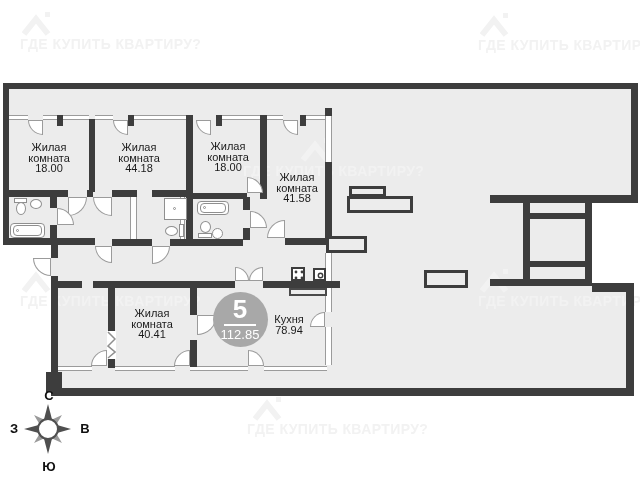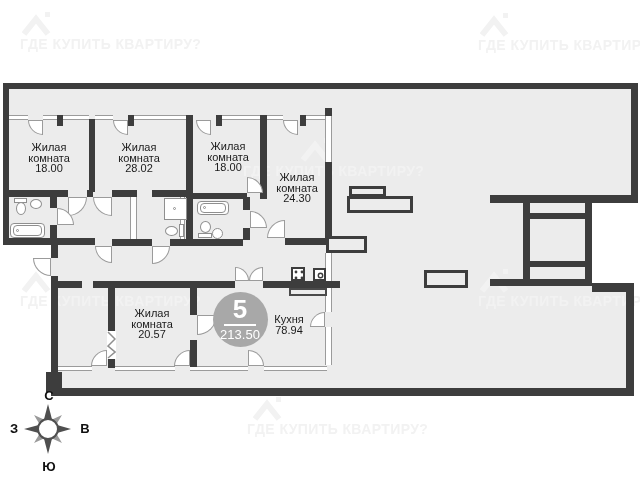--- a/index.html
+++ b/index.html
@@ -186,47 +186,47 @@
         <polyline points="1,1 8,8 1,15 8,21 1,27" fill="none" stroke="#8f8f8f" stroke-width="1.5"></polyline>
       </svg>
       <div class="lbl" style="left: 49px; top: 158px;">
         <div>Жилая</div>
         <div>комната</div>
         <div>18.00</div>
       </div>
       <div class="lbl" style="left: 139px; top: 158px;">
         <div>Жилая</div>
         <div>комната</div>
-        <div>28.02</div>
+        <div>44.18</div>
       </div>
       <div class="lbl" style="left: 228px; top: 157px;">
         <div>Жилая</div>
         <div>комната</div>
         <div>18.00</div>
       </div>
       <div class="lbl" style="left: 297px; top: 188px;">
         <div>Жилая</div>
         <div>комната</div>
-        <div>24.30</div>
+        <div>41.58</div>
       </div>
       <div class="lbl" style="left: 152px; top: 324px;">
         <div>Жилая</div>
         <div>комната</div>
-        <div>20.57</div>
+        <div>40.41</div>
       </div>
       <div class="lbl" style="left: 289px; top: 324px;">
         <div>Кухня</div>
         <div>78.94</div>
       </div>
     </div>
 
   <div id="badge" style="left: 212.5px; top: 291.5px; width: 55px; height: 55px;">
     <div class="num">5</div>
     <div class="div"></div>
-    <div class="area">213.50</div>
+    <div class="area">112.85</div>
   </div>
 
   <svg id="compass" class="abs" width="76" height="76" viewBox="0 0 76 76" style="left:10px;top:391px;">
     <polygon points="38,13 32,36 44,36" fill="#4f4f4f"></polygon>
     <polygon points="38,63 32,40 44,40" fill="#4f4f4f"></polygon>
     <polygon points="14,38 36,32 36,44" fill="#4f4f4f"></polygon>
     <polygon points="61,38 40,32 40,44" fill="#4f4f4f"></polygon>
     <polygon points="52,24 41,29 46,34" fill="#9a9a9a"></polygon>
     <polygon points="24,24 35,29 30,34" fill="#9a9a9a"></polygon>
     <polygon points="52,52 41,47 46,42" fill="#9a9a9a"></polygon>

